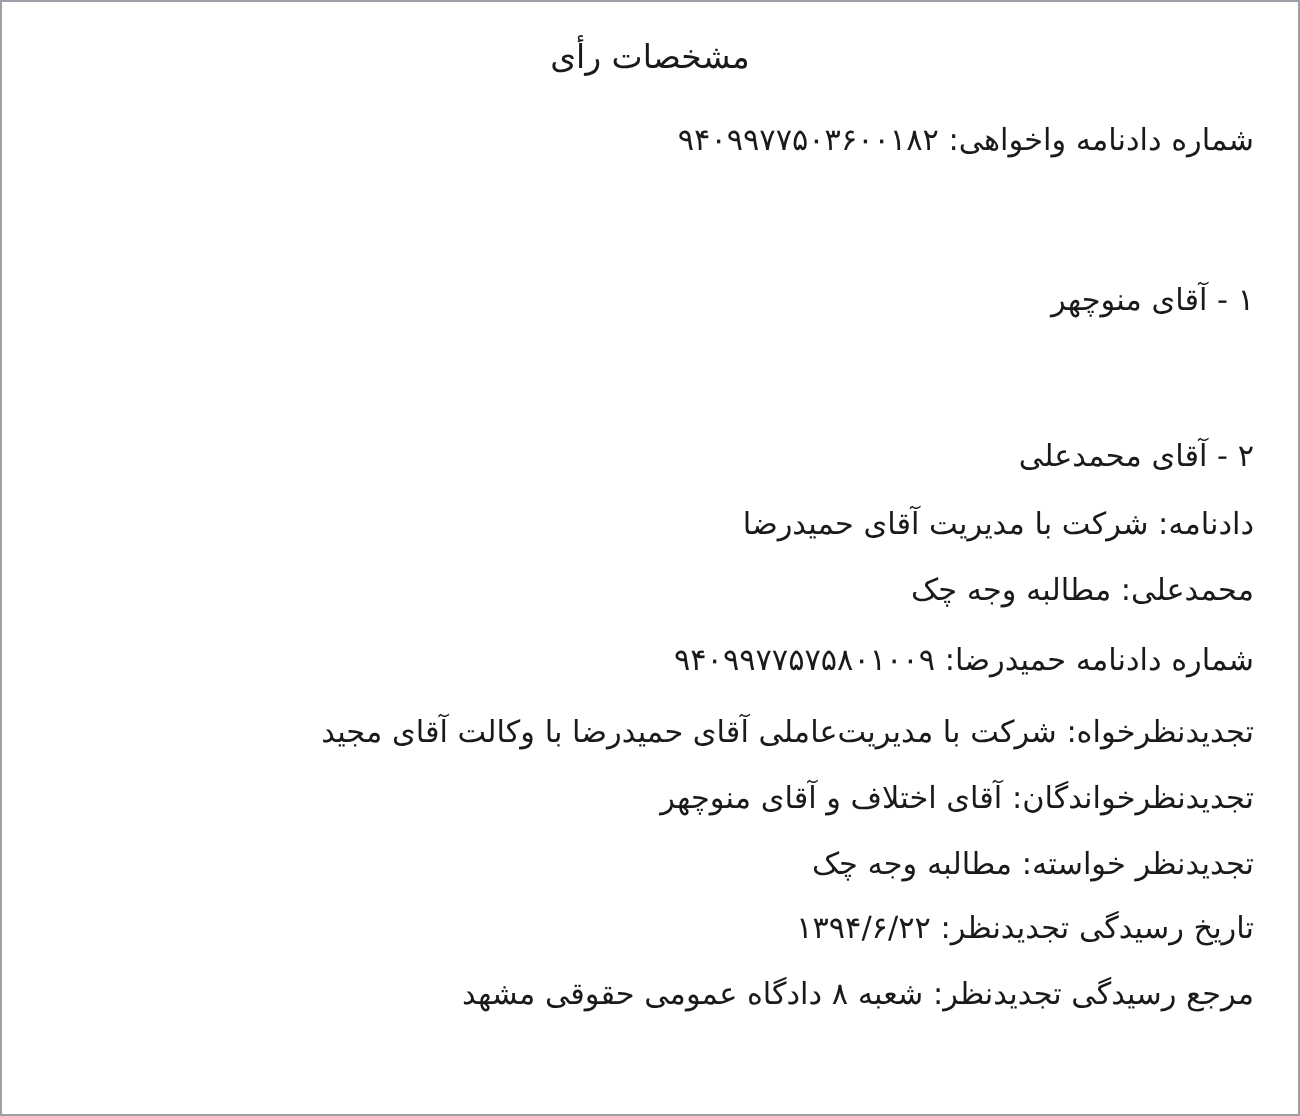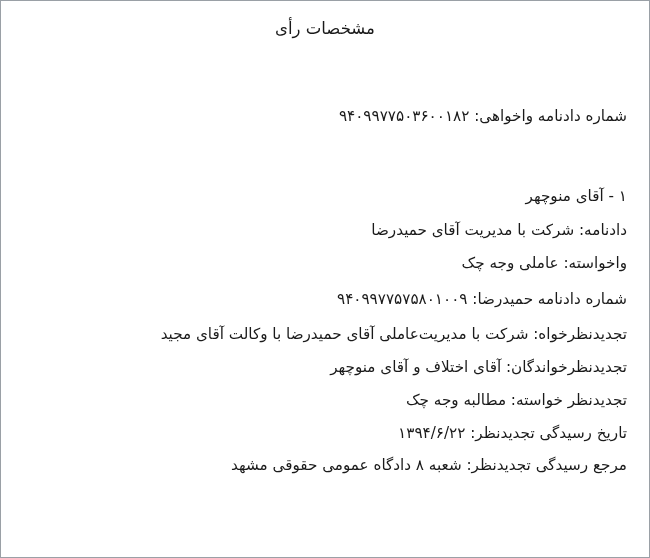--- a/index.html
+++ b/index.html
@@ -16,21 +16,20 @@
   }
   .page {
     box-sizing: border-box;
     width: 650px;
     height: 558px;
     border: 1px solid #9aa0a6;
     background: #ffffff;
     padding: 14px 22px 10px 22px;
     display: flex;
     flex-direction: column;
-    gap: 46px;
   }
   .doc-title {
     text-align: center;
     font-size: 16.5px;
     line-height: 1.5;
     margin: 2px 0 13px 0;
     direction: rtl;
     unicode-bidi: isolate;
   }
   .lines {
@@ -59,23 +58,24 @@
   }
 </style>
 </head>
 <body>
 
 <div class="page">
   <div class="doc-title">مشخصات رأی</div>
   <div class="lines">
     <div class="line">شماره دادنامه واخواهی: ۹۴۰۹۹۷۷۵۰۳۶۰۰۱۸۲</div>
     <div class="line indent-1 tight">۱ - آقای منوچهر</div>
+    <div class="line indent-1 tight">۲ - آقای محمدعلی</div>
     <div class="spacer-sm"></div>
     <div class="line">دادنامه: شرکت  با مدیریت آقای حمیدرضا</div>
-    <div class="line">واخواسته: عاملی وجه چک</div>
+    <div class="line">محمدعلی: مطالبه وجه چک</div>
     <div class="spacer-sm"></div>
     <div class="line">شماره دادنامه حمیدرضا: ۹۴۰۹۹۷۷۵۷۵۸۰۱۰۰۹</div>
     <div class="spacer-sm"></div>
     <div class="line">تجدیدنظرخواه: شرکت با مدیریت‌عاملی آقای حمیدرضا با وکالت آقای مجید</div>
     <div class="line">تجدیدنظرخواندگان: آقای اختلاف و آقای منوچهر</div>
     <div class="line">تجدیدنظر خواسته: مطالبه وجه چک</div>
     <div class="line">تاریخ رسیدگی تجدیدنظر:  ۱۳۹۴/۶/۲۲</div>
     <div class="line">مرجع رسیدگی تجدیدنظر: شعبه ۸ دادگاه عمومی حقوقی مشهد</div>
   </div>
 </div>

